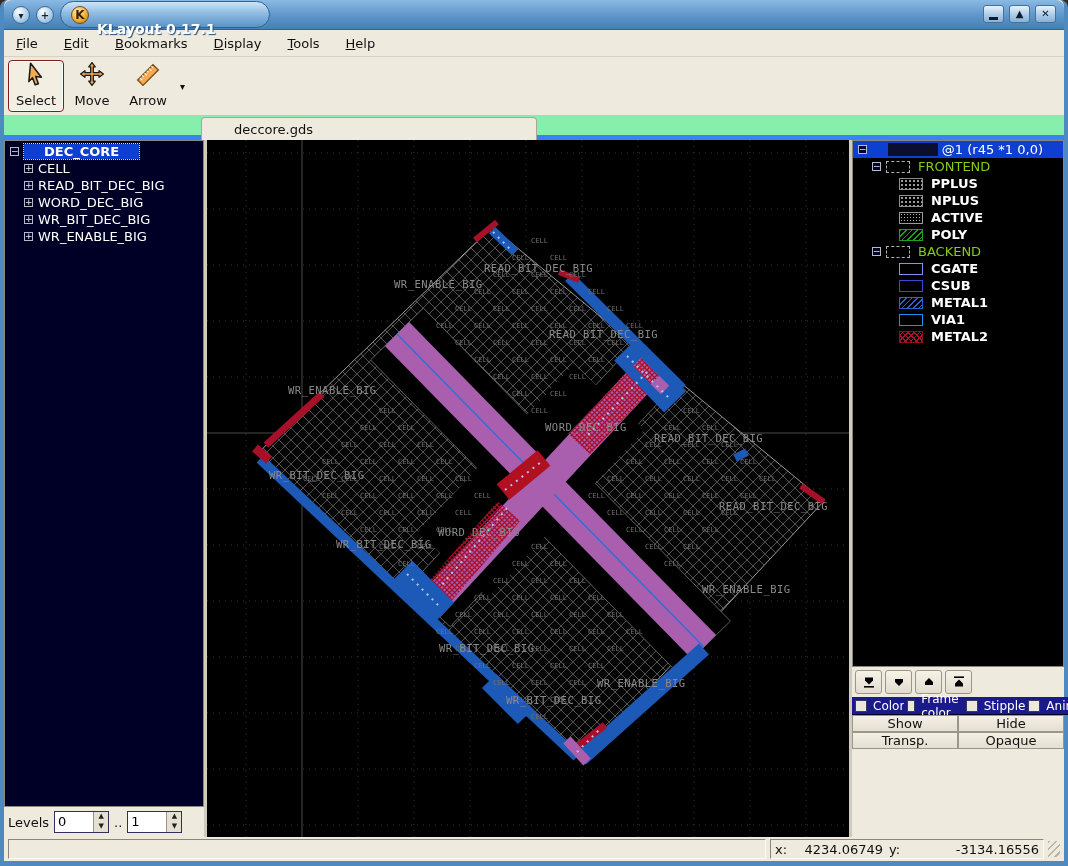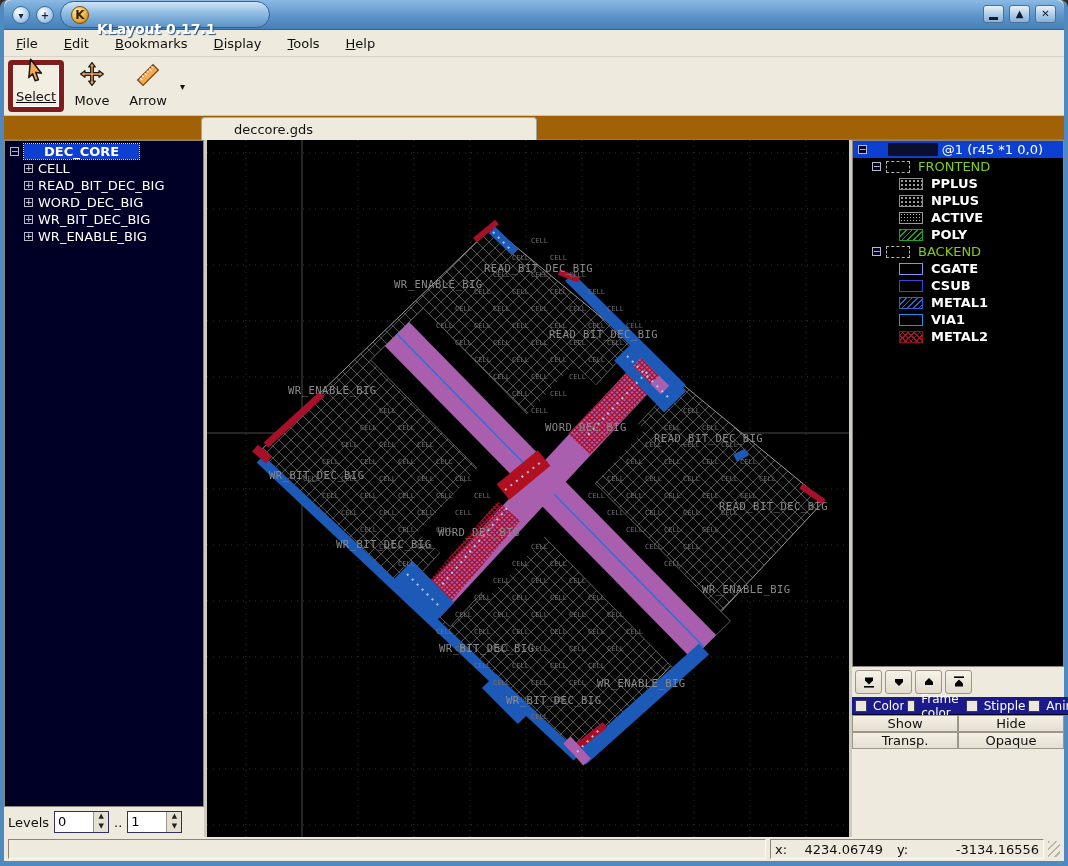--- a/index.html
+++ b/index.html
@@ -38,26 +38,26 @@
   .menubar { height:27px; background:#eeeade; display:flex; align-items:center;
              padding-left:12px; gap:26px; border-bottom:1px solid #d6d2c4; }
   .menu-item { font-size:13px; color:#101010; cursor:default; }
   .menu-item u { text-decoration:underline; }
   
   .toolbar { height:59px; background:#eeeade; display:flex; align-items:center;
              padding:2px 4px; border-bottom:1px solid #c9c5b7; }
   .toolbtn { width:56px; height:52px; display:flex; flex-direction:column; align-items:center;
              justify-content:flex-end; padding-bottom:3px; gap:2px; border-radius:4px;
              border:1px solid transparent; }
-  .toolbtn.active { border:5px solid #7f1d1d; background:#f2eee2;
-                    box-shadow:inset 0 0 0 1px #ffffff;text-decoration:underline; }
+  .toolbtn.active { border:1px solid #7f1d1d; background:#f2eee2;
+                    box-shadow:inset 0 0 0 1px #ffffff; }
   .toolbtn .lbl { font-size:13px; color:#101010; }
   .tool-drop { font-size:10px; color:#101010; margin-left:4px; align-self:center; }
   
-  .tabbar { position:relative; height:24px; background:#a16207; border-bottom:1px solid #3b82f6; }
+  .tabbar { position:relative; height:24px; background:#86efac; border-bottom:5px solid #3b82f6; }
   .tab { position:absolute; left:197px; top:1px; width:336px; height:23px;
          background:#eeeade; border:1px solid #a9a597; border-bottom:none;
          border-radius:4px 4px 0 0; display:flex; align-items:center; padding-left:32px;
          font-size:13px; color:#101010; }
   
   .main { display:flex; height:697px; background:#cfcbbd; }
   .left-col { width:200px; display:flex; flex-direction:column; }
   .tree-panel { height:667px; background:#000026; border:1px solid #8a867a;
                 overflow:hidden; padding-top:2px; }
   .tree-row { display:flex; align-items:center; height:17px; color:#fff; font-size:13px;
@@ -120,21 +120,21 @@
               font-size:13px; color:#101010; display:flex; align-items:center;
               justify-content:center; }
   
   .statusbar { height:24px; background:#eeeade; display:flex; align-items:center;
                gap:4px; padding:2px 4px; }
   .sunken { border:1px solid; border-color:#8a867a #fcfbf6 #fcfbf6 #8a867a;
             height:20px; background:#eeeade; }
   .msg-box { flex:1; }
   .coord-box { width:274px; display:flex; align-items:center; font-size:13px; color:#101010;
                padding:0 4px; }
-  .coord-box .xv { width:96px; text-align:right; margin-right:14px; }
+  .coord-box .xv { width:96px; text-align:right; margin-right:6px; }
   .coord-box .yv { flex:1; text-align:right; }
   .grip { width:12px; height:16px;
           background:repeating-linear-gradient(135deg,#b8b4a6 0 2px, #eeeade 2px 5px); }
   svg text { user-select:none; }
 </style>
 </head>
 <body>
 
 <div class="window">
 

